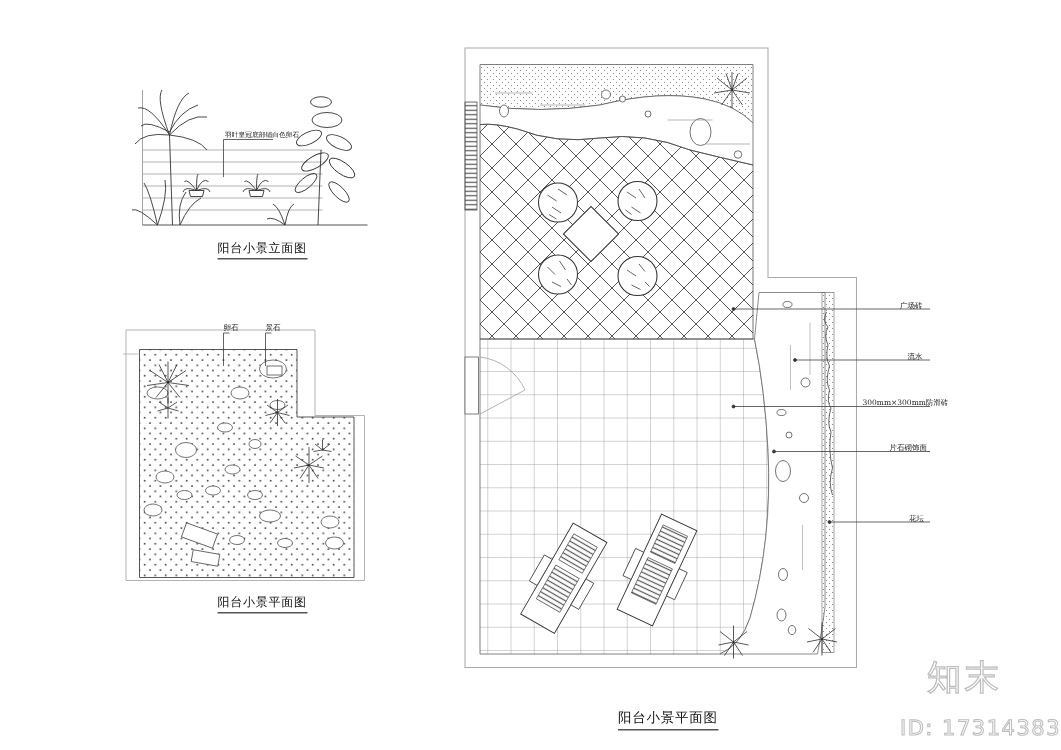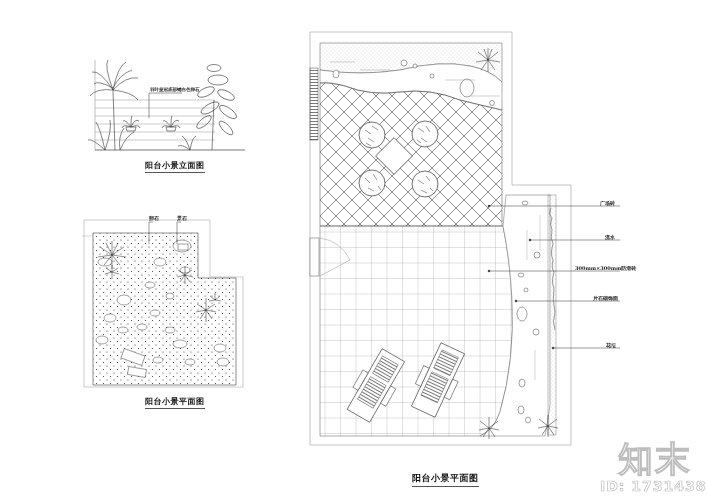--- a/index.html
+++ b/index.html
@@ -1,22 +1,22 @@
 <!DOCTYPE html>
 <html><head>
 <meta charset="utf-8">
 <style>
   html, body { margin: 0; padding: 0; background: #ffffff; }
   body { width: 707px; height: 500px; position: relative; overflow: hidden;
          font-family: "DejaVu Serif", serif; color: #222; }
-  .abs { position: absolute; font-weight: bold; }
+  .abs { position: absolute; }
   .title { font-size: 8px; color: #111; border-bottom: 1px solid #555; padding-bottom: 1px; white-space: nowrap; letter-spacing: 0.5px; }
   .title-main { font-size: 9px; }
   .lbl { font-size: 5px; color: #222; white-space: nowrap; }
-  .wm-logo { font-family: "DejaVu Sans", sans-serif; font-size: 35px; color: transparent;
+  .wm-logo { font-family: "DejaVu Sans", sans-serif; font-size: 23px; color: transparent;
              -webkit-text-stroke: 0.8px #bdbdbd; letter-spacing: 2px; }
   .wm-id { font-family: "DejaVu Sans", sans-serif; font-size: 14px; color: transparent;
            -webkit-text-stroke: 0.7px #bdbdbd; letter-spacing: 1px; white-space: nowrap; }
   svg { position: absolute; left: 0; top: 0; }
 </style>
 </head>
 <body>
 
 <svg width="707" height="500" viewBox="0 0 707 500">
   <defs>

